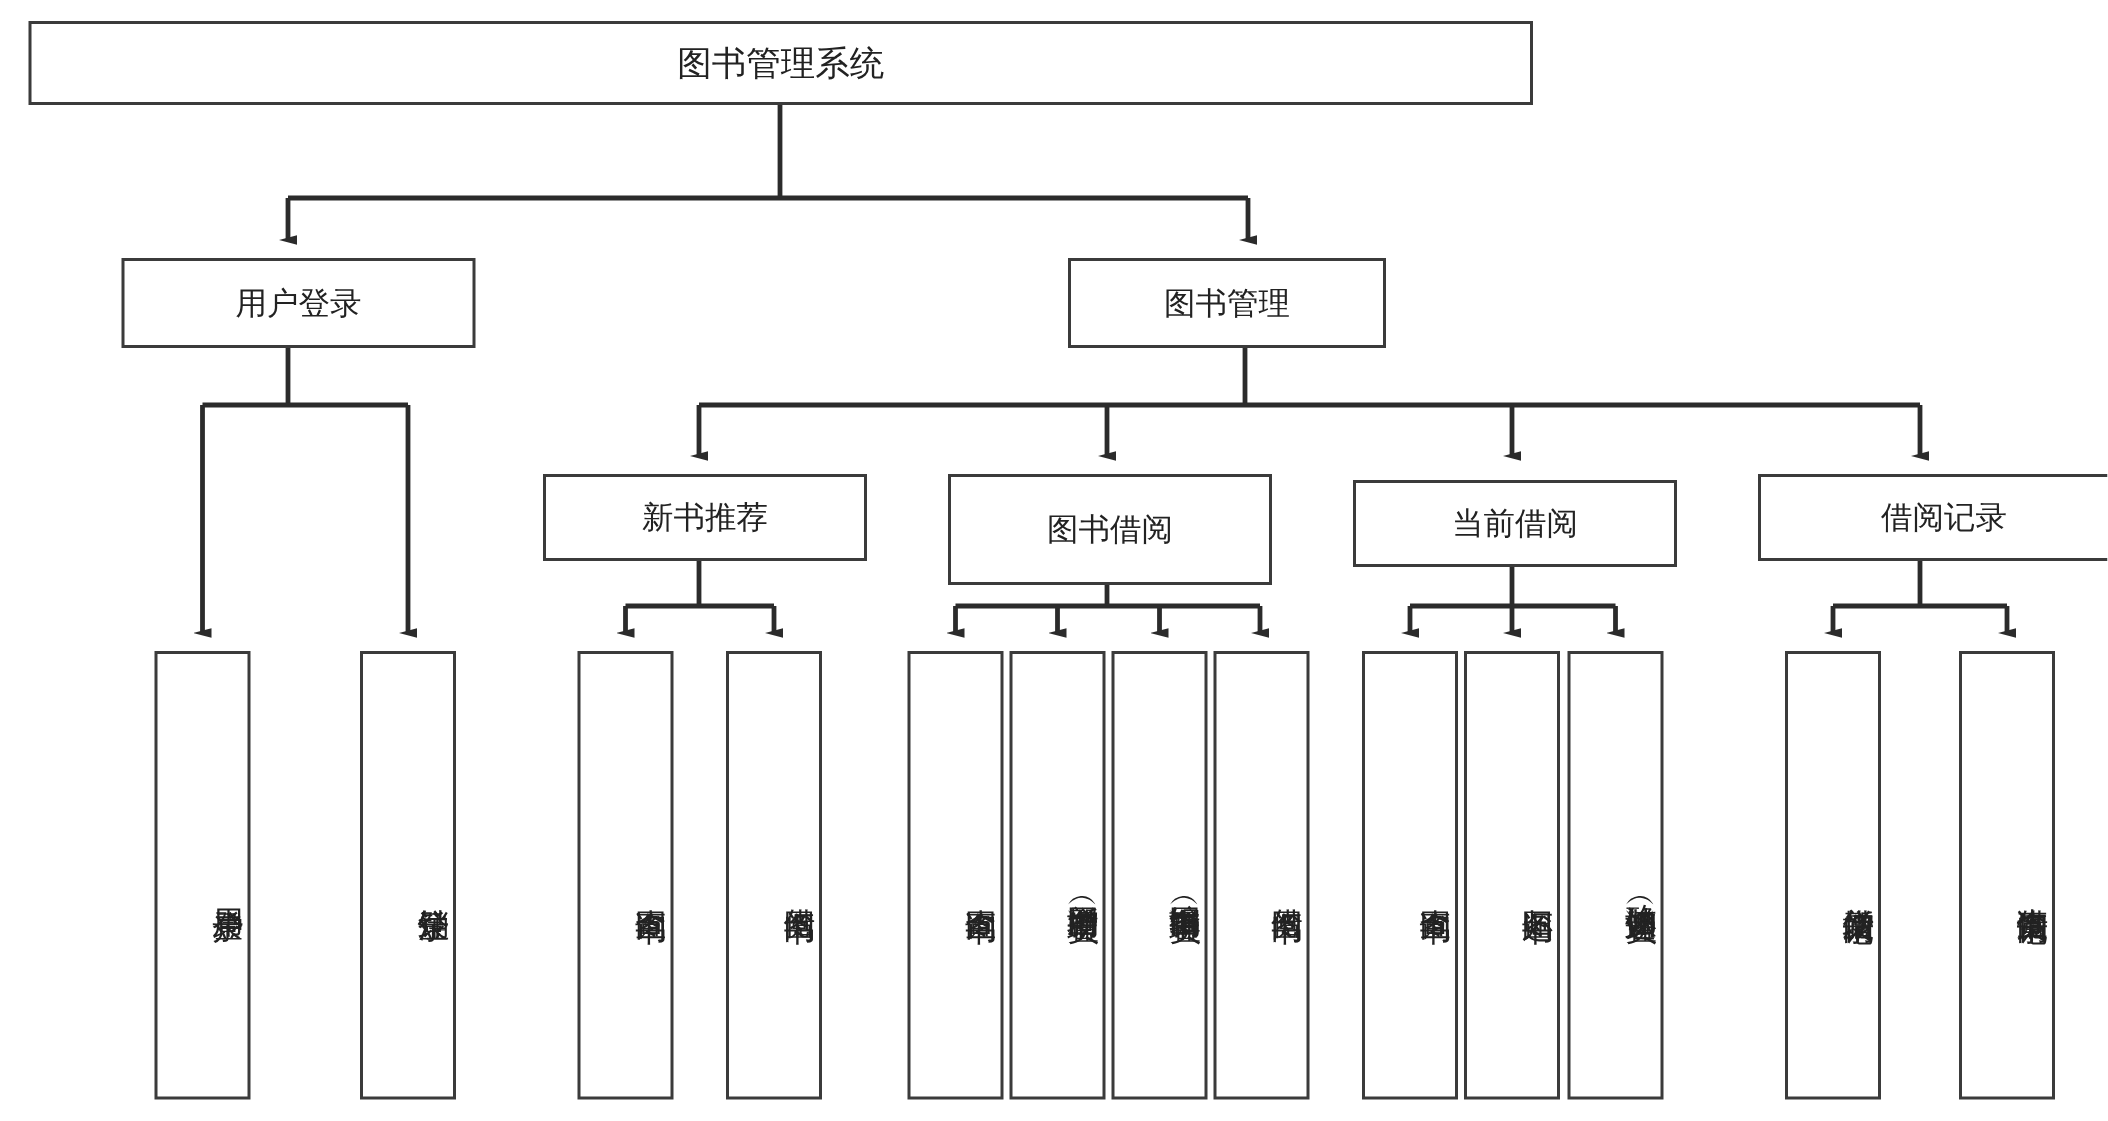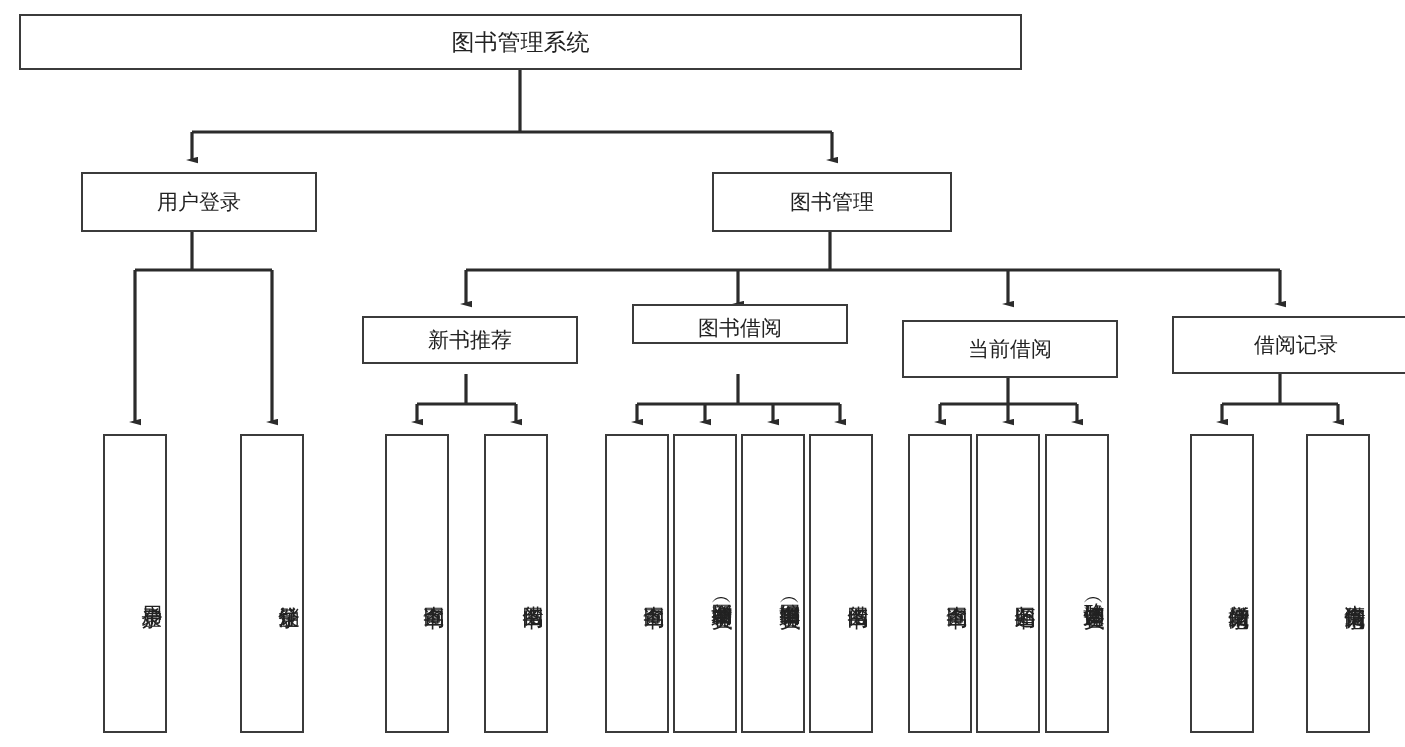--- a/index.html
+++ b/index.html
@@ -125,28 +125,28 @@
     </g>
   </svg>
 
   <div class="node root" style="left:19px; top:14px; width:1003px; height:56px;">
     <span>图书管理系统</span>
   </div>
 
   <div class="node lvl2" style="left:81px; top:172px; width:236px; height:60px;">
     <span>用户登录</span>
   </div>
-  <div class="node lvl2" style="left:712px; top:172px; width:240px; height:60px;">
+  <div class="node lvl2" style="left:712px; top:172px; width:212px; height:60px;">
     <span>图书管理</span>
   </div>
 
-  <div class="node lvl3" style="left:362px; top:316px; width:216px; height:48px;">
+  <div class="node lvl3" style="left:362px; top:316px; width:216px; height:58px;">
     <span>新书推荐</span>
   </div>
-  <div class="node lvl3" style="left:632px; top:304px; width:216px; height:40px;align-items:flex-end;">
+  <div class="node lvl3" style="left:632px; top:316px; width:216px; height:74px;">
     <span>图书借阅</span>
   </div>
   <div class="node lvl3" style="left:902px; top:320px; width:216px; height:58px;">
     <span>当前借阅</span>
   </div>
   <div class="node lvl3" style="left:1172px; top:316px; width:248px; height:58px;">
     <span>借阅记录</span>
   </div>
 
   <div class="node leaf" style="left:103px; top:434px; width:64px; height:299px;">

